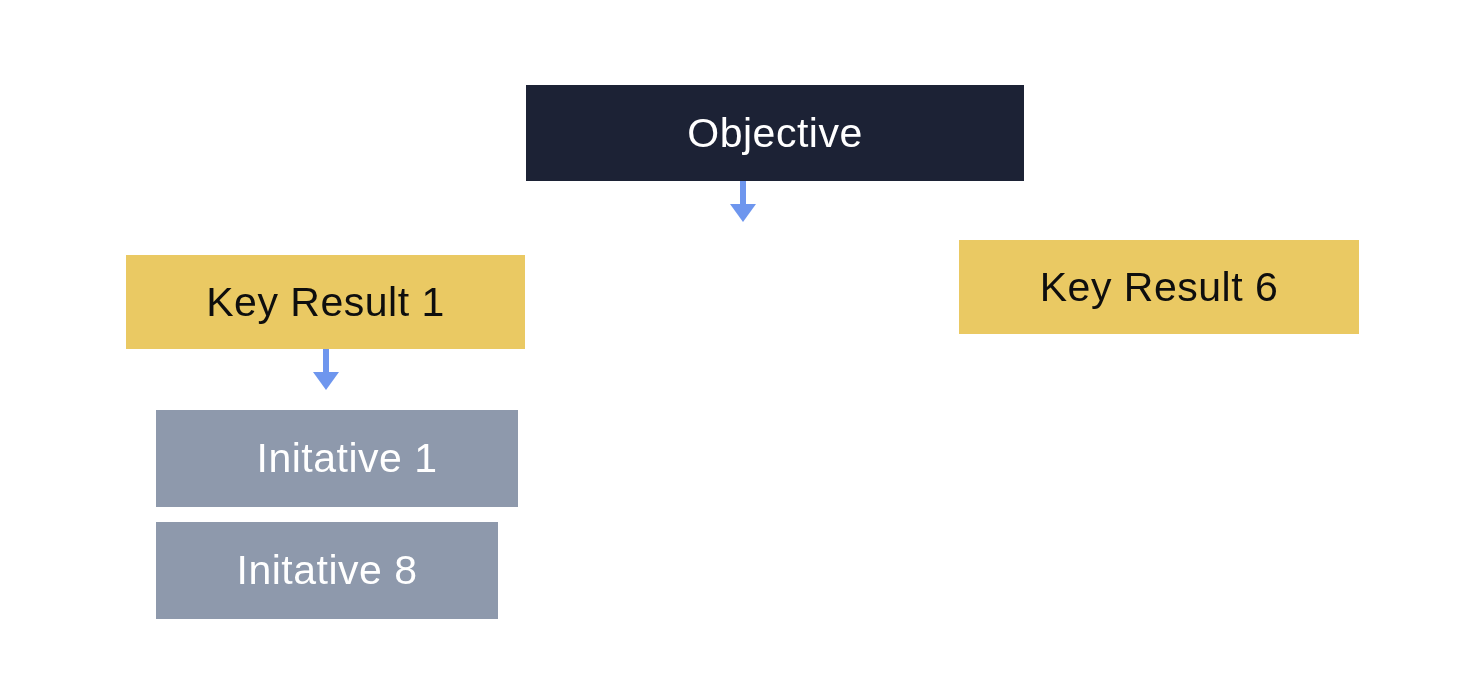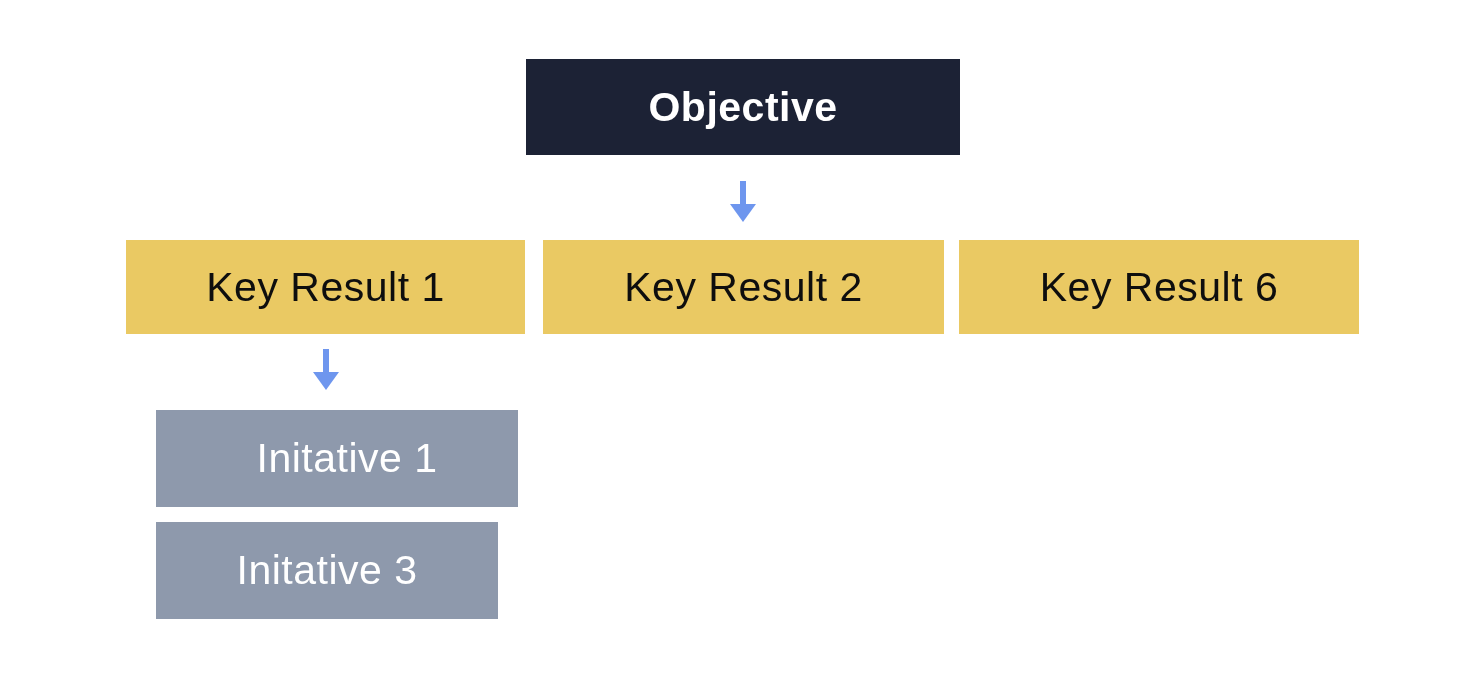--- a/index.html
+++ b/index.html
@@ -22,22 +22,22 @@
     position: absolute;
     display: flex;
     align-items: center;
     justify-content: center;
     font-size: 41px;
     font-weight: 400;
     letter-spacing: 0.5px;
     white-space: nowrap;
   }
   .objective {
-    left: 526px; top: 59px;
-    width: 434px; height: 96px; font-weight: bold;
+    left: 526px; top: 85px;
+    width: 498px; height: 96px;
   }
   .kr { top: 240px; height: 94px; }
   .kr1 { left: 126px; width: 399px; }
   .kr2 { left: 543px; width: 401px; }
   .kr3 { left: 959px; width: 400px; }
   .init { left: 156px; width: 342px; height: 97px; }
   .init1 { top: 410px; padding-left: 20px; }
   .init2 { top: 522px; }
   .arrow {
     position: absolute;
@@ -68,38 +68,35 @@
 
   <div class="box objective" style="background-color: rgb(28, 34, 53); color: rgb(255, 255, 255);">
     <span>Objective</span>
   </div>
 
   <div class="arrow arrow1">
     <div class="stem" style="background-color: rgb(110, 150, 238);"></div>
     <div class="head" style="border-top-color: rgb(110, 150, 238);"></div>
   </div>
 
-  <div class="box kr kr1" style="background-color: rgb(234, 201, 99); color: rgb(14, 14, 14);">
+  <div class="box kr kr1" style="background-color: rgb(234, 201, 99); color: rgb(14, 14, 14); margin-top: 15px;">
     <span>Key Result 1</span>
   </div>
 
-  <div class="box kr kr2" style="background-color: rgb(234, 201, 99); color: rgb(14, 14, 14);">
-    <span>Key Result 2</span>
-  </div>
 
   <div class="box kr kr3" style="background-color: rgb(234, 201, 99); color: rgb(14, 14, 14);">
     <span>Key Result 6</span>
   </div>
 
   <div class="arrow arrow2">
     <div class="stem" style="background-color: rgb(110, 150, 238);"></div>
     <div class="head" style="border-top-color: rgb(110, 150, 238);"></div>
   </div>
 
   <div class="box init init1" style="background-color: rgb(142, 153, 172); color: rgb(255, 255, 255);">
     <span>Initative 1</span>
   </div>
 
   <div class="box init init2" style="background-color: rgb(142, 153, 172); color: rgb(255, 255, 255);">
-    <span>Initative 3</span>
+    <span>Initative 8</span>
   </div>
 
 </div>
 
 </body></html>

